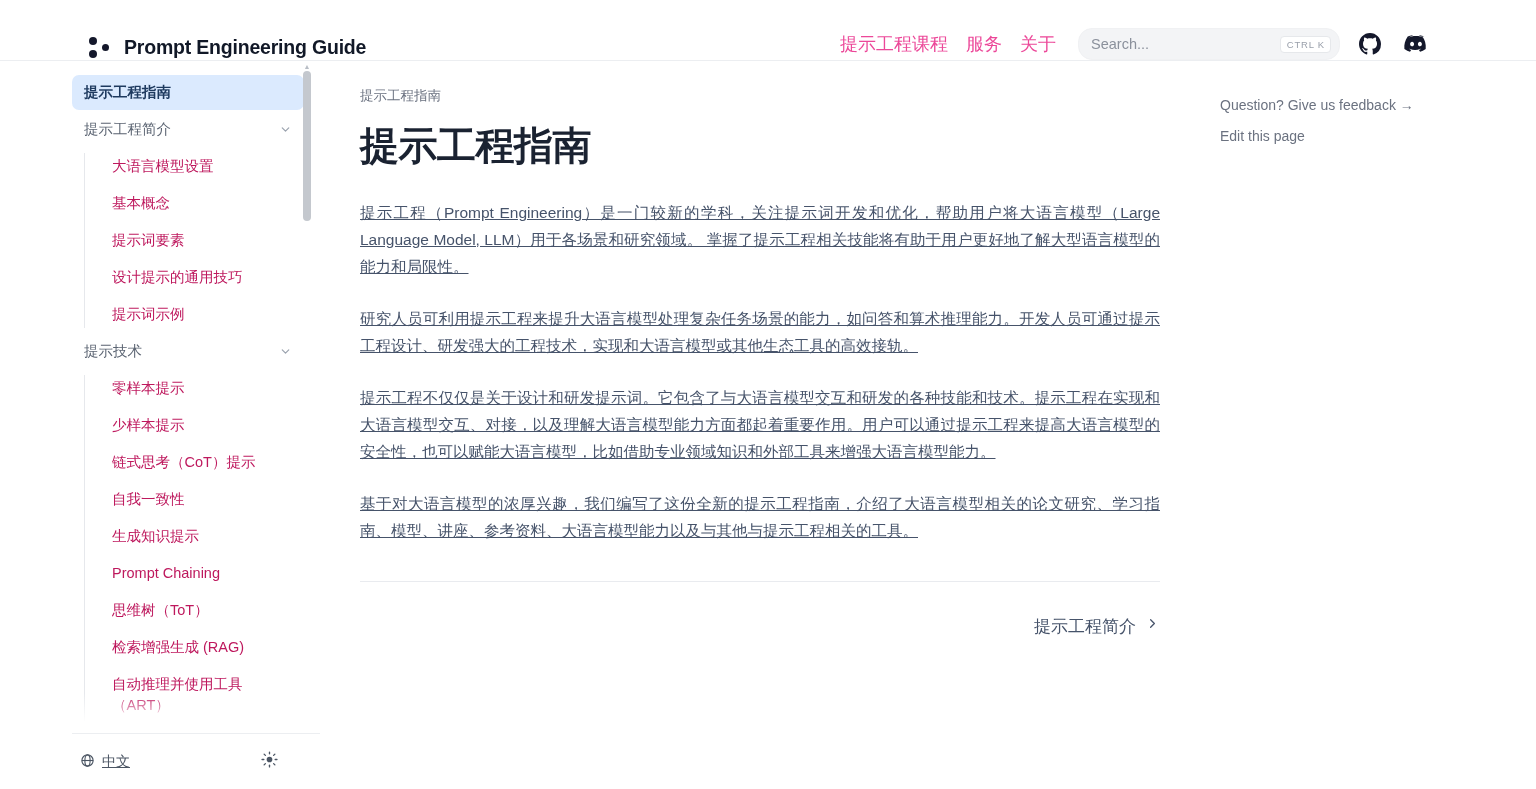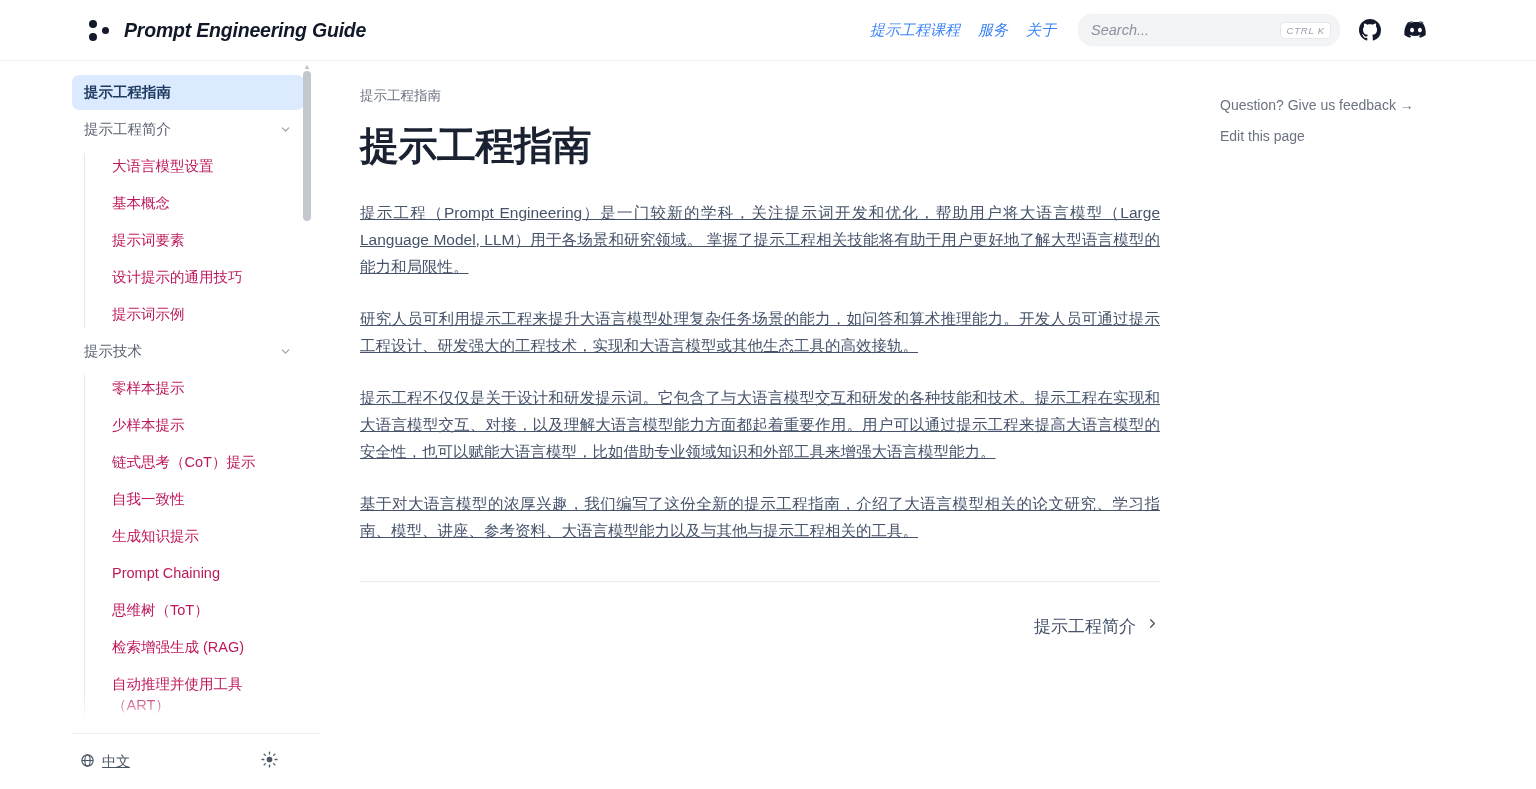--- a/index.html
+++ b/index.html
@@ -10,24 +10,23 @@
     color: #1f2937;
     overflow: hidden;
   }
 
   
   .header {
     position: relative;
     height: 61px;
     width: 100%;
     display: flex;
-    align-items: center;
+    align-items: flex-end;
     border-bottom: 1px solid #eceef1;
     background: #fff;
-    font-style: italic;
   }
   .brand {
     display: flex; align-items: center; gap: 10px;
     margin-left: 88px;
     cursor: pointer;
   }
   .logo-dots { width: 26px; height: 26px; position: relative; flex: 0 0 auto; }
   .logo-dots i {
     position: absolute; border-radius: 50%; background: #14182b; display: block;
   }
@@ -39,21 +38,21 @@
     white-space: nowrap;
   }
 
   .nav-right {
     margin-left: auto;
     display: flex; align-items: center; gap: 0;
     margin-right: 104px;
   }
   .nav-links { display: flex; align-items: center; gap: 18px; margin-right: 22px; }
   .nav-link {
-    font-size: 15px; color: #3b82f6; white-space: nowrap; cursor: pointer;
+    font-size: 18px; color: #ec4899; white-space: nowrap; cursor: pointer;
     text-decoration: none;
   }
 
   .search-box {
     width: 262px; height: 32px;
     background: #f3f4f6;
     border: 1px solid #f0f1f3;
     border-radius: 14px;
     display: flex; align-items: center;
     padding: 0 8px 0 12px;

